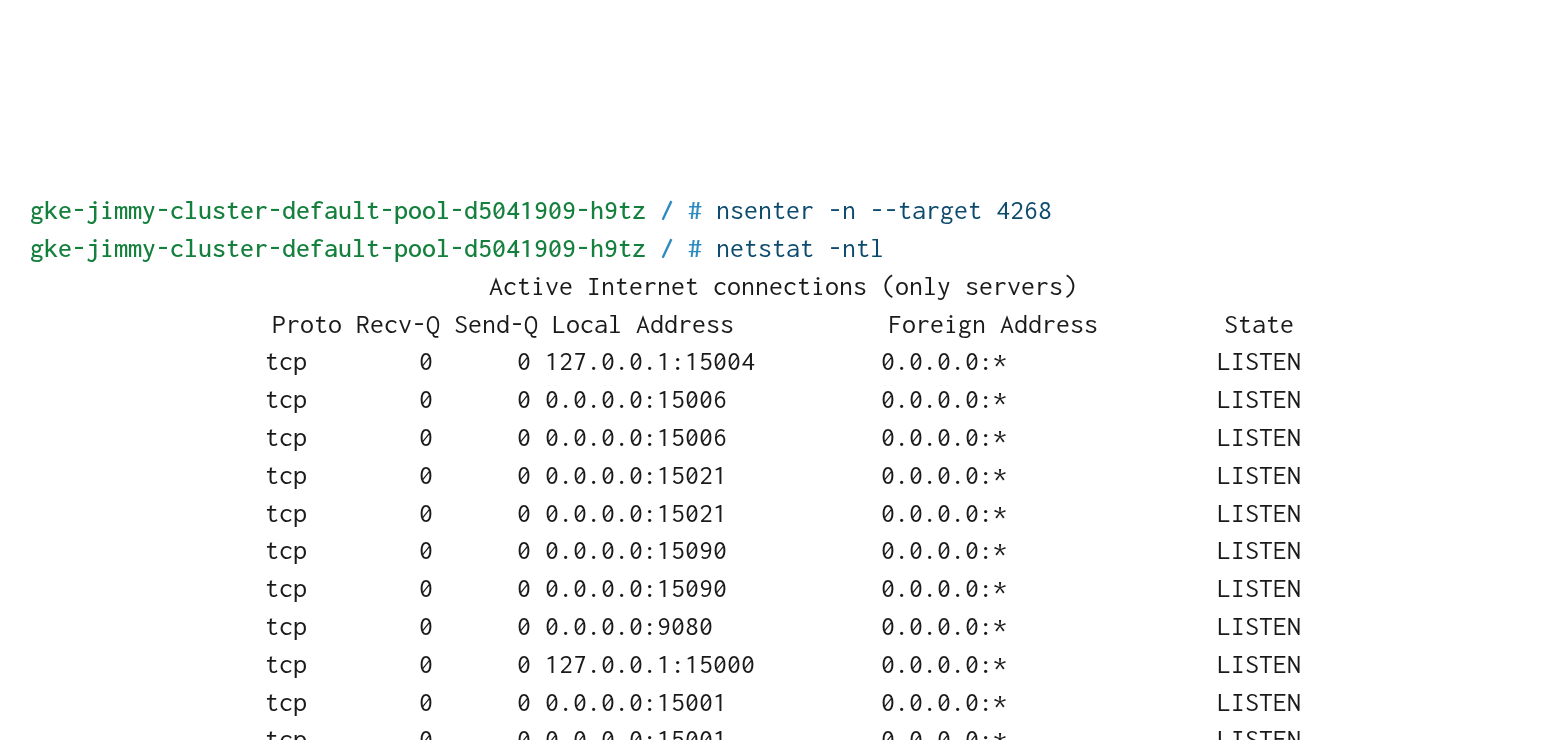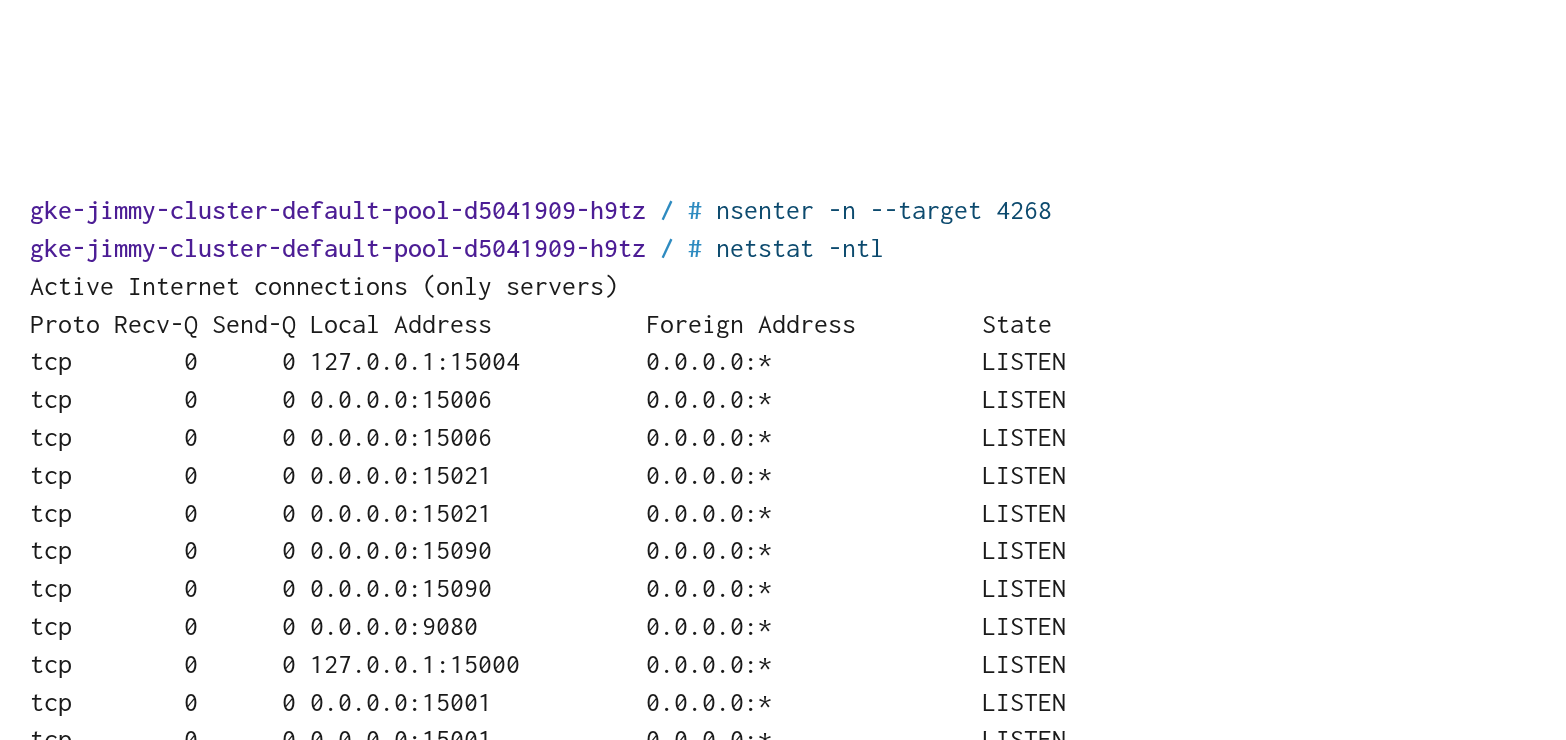--- a/index.html
+++ b/index.html
@@ -10,36 +10,37 @@
     body {
       font-family: "SF Mono", "Monaco", "Inconsolata", "Fira Code", "Fira Mono", "Roboto Mono", "Consolas", monospace;
       font-size: 28px;
       line-height: 1.35;
       padding: 40px 30px;
       background: #ffffff;
       color: #1a1a1a;
       white-space: pre;
     }
     .hostname {
-      color: #4c1d95;
+      color: #15803d;
       font-weight: 500;
     }
     .path {
       color: #2e8bc0;
       font-weight: 500;
     }
     .prompt-hash {
       color: #2e8bc0;
       font-weight: 500;
     }
     .command {
       color: #0c4a6e;
     }
     .output {
       color: #1a1a1a;
+      text-align: center;
     }
   </style>
 </head>
 <body>
 
 
 
 <div id="terminal"><div><span class="hostname">gke-jimmy-cluster-default-pool-d5041909-h9tz</span> <span class="path">/</span> <span class="prompt-hash">#</span> <span class="command">nsenter -n --target 4268</span></div><div><span class="hostname">gke-jimmy-cluster-default-pool-d5041909-h9tz</span> <span class="path">/</span> <span class="prompt-hash">#</span> <span class="command">netstat -ntl</span></div><div class="output">Active Internet connections (only servers)</div><div class="output">Proto Recv-Q Send-Q Local Address           Foreign Address         State</div><div class="output">tcp        0      0 127.0.0.1:15004         0.0.0.0:*               LISTEN</div><div class="output">tcp        0      0 0.0.0.0:15006           0.0.0.0:*               LISTEN</div><div class="output">tcp        0      0 0.0.0.0:15006           0.0.0.0:*               LISTEN</div><div class="output">tcp        0      0 0.0.0.0:15021           0.0.0.0:*               LISTEN</div><div class="output">tcp        0      0 0.0.0.0:15021           0.0.0.0:*               LISTEN</div><div class="output">tcp        0      0 0.0.0.0:15090           0.0.0.0:*               LISTEN</div><div class="output">tcp        0      0 0.0.0.0:15090           0.0.0.0:*               LISTEN</div><div class="output">tcp        0      0 0.0.0.0:9080            0.0.0.0:*               LISTEN</div><div class="output">tcp        0      0 127.0.0.1:15000         0.0.0.0:*               LISTEN</div><div class="output">tcp        0      0 0.0.0.0:15001           0.0.0.0:*               LISTEN</div><div class="output">tcp        0      0 0.0.0.0:15001           0.0.0.0:*               LISTEN</div></div>
 
 

